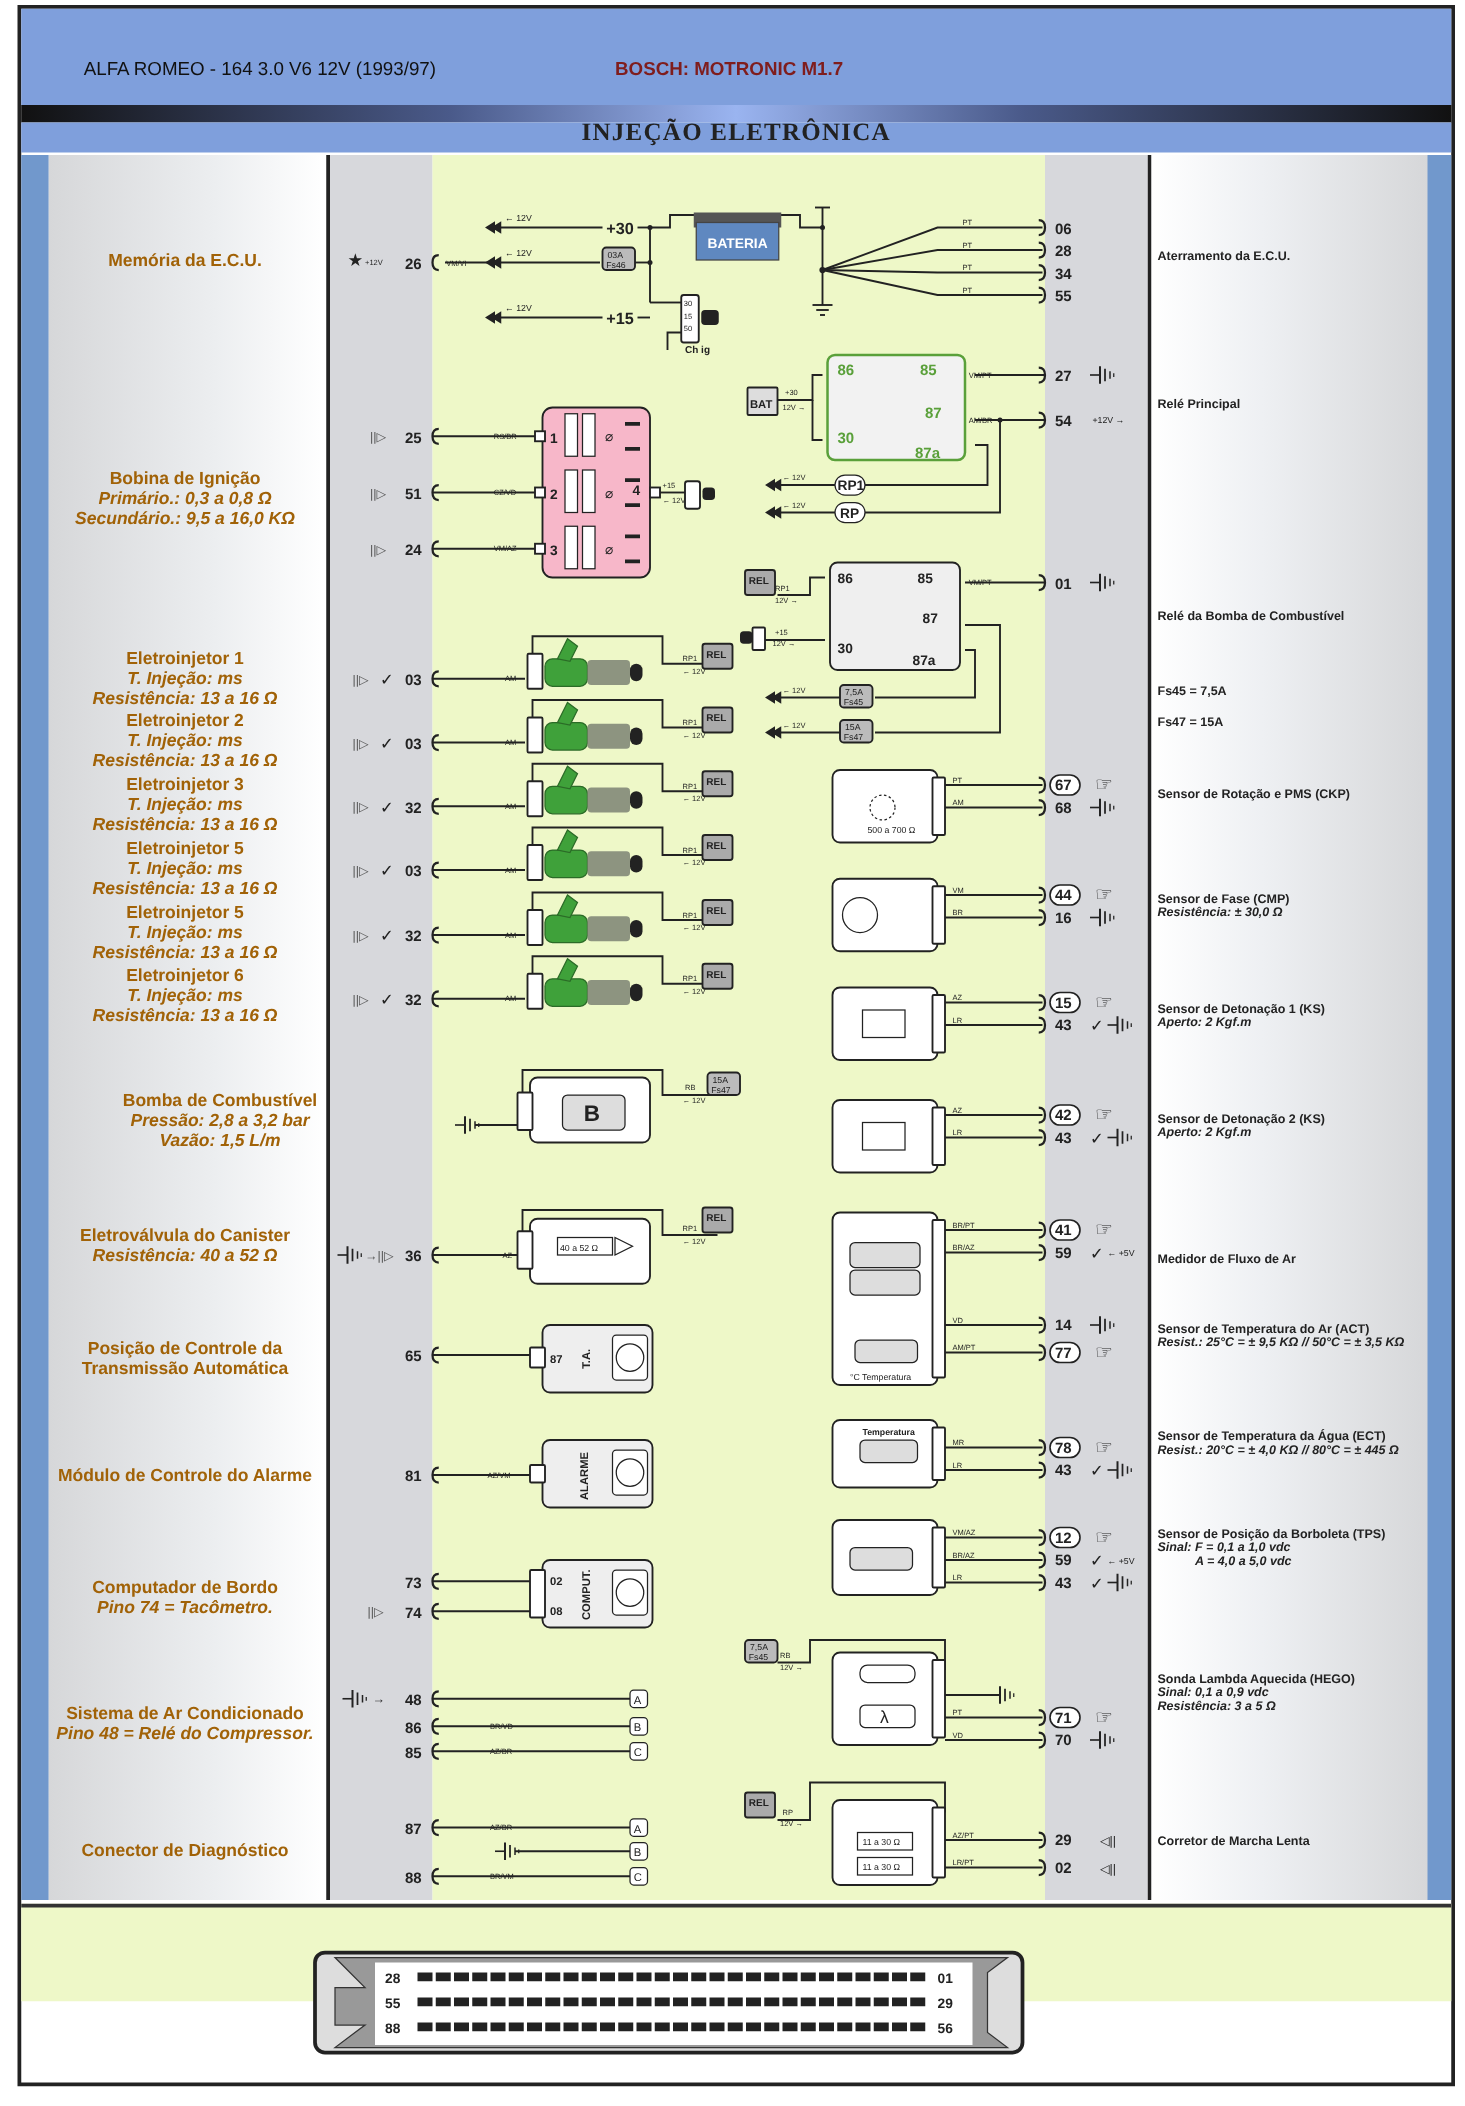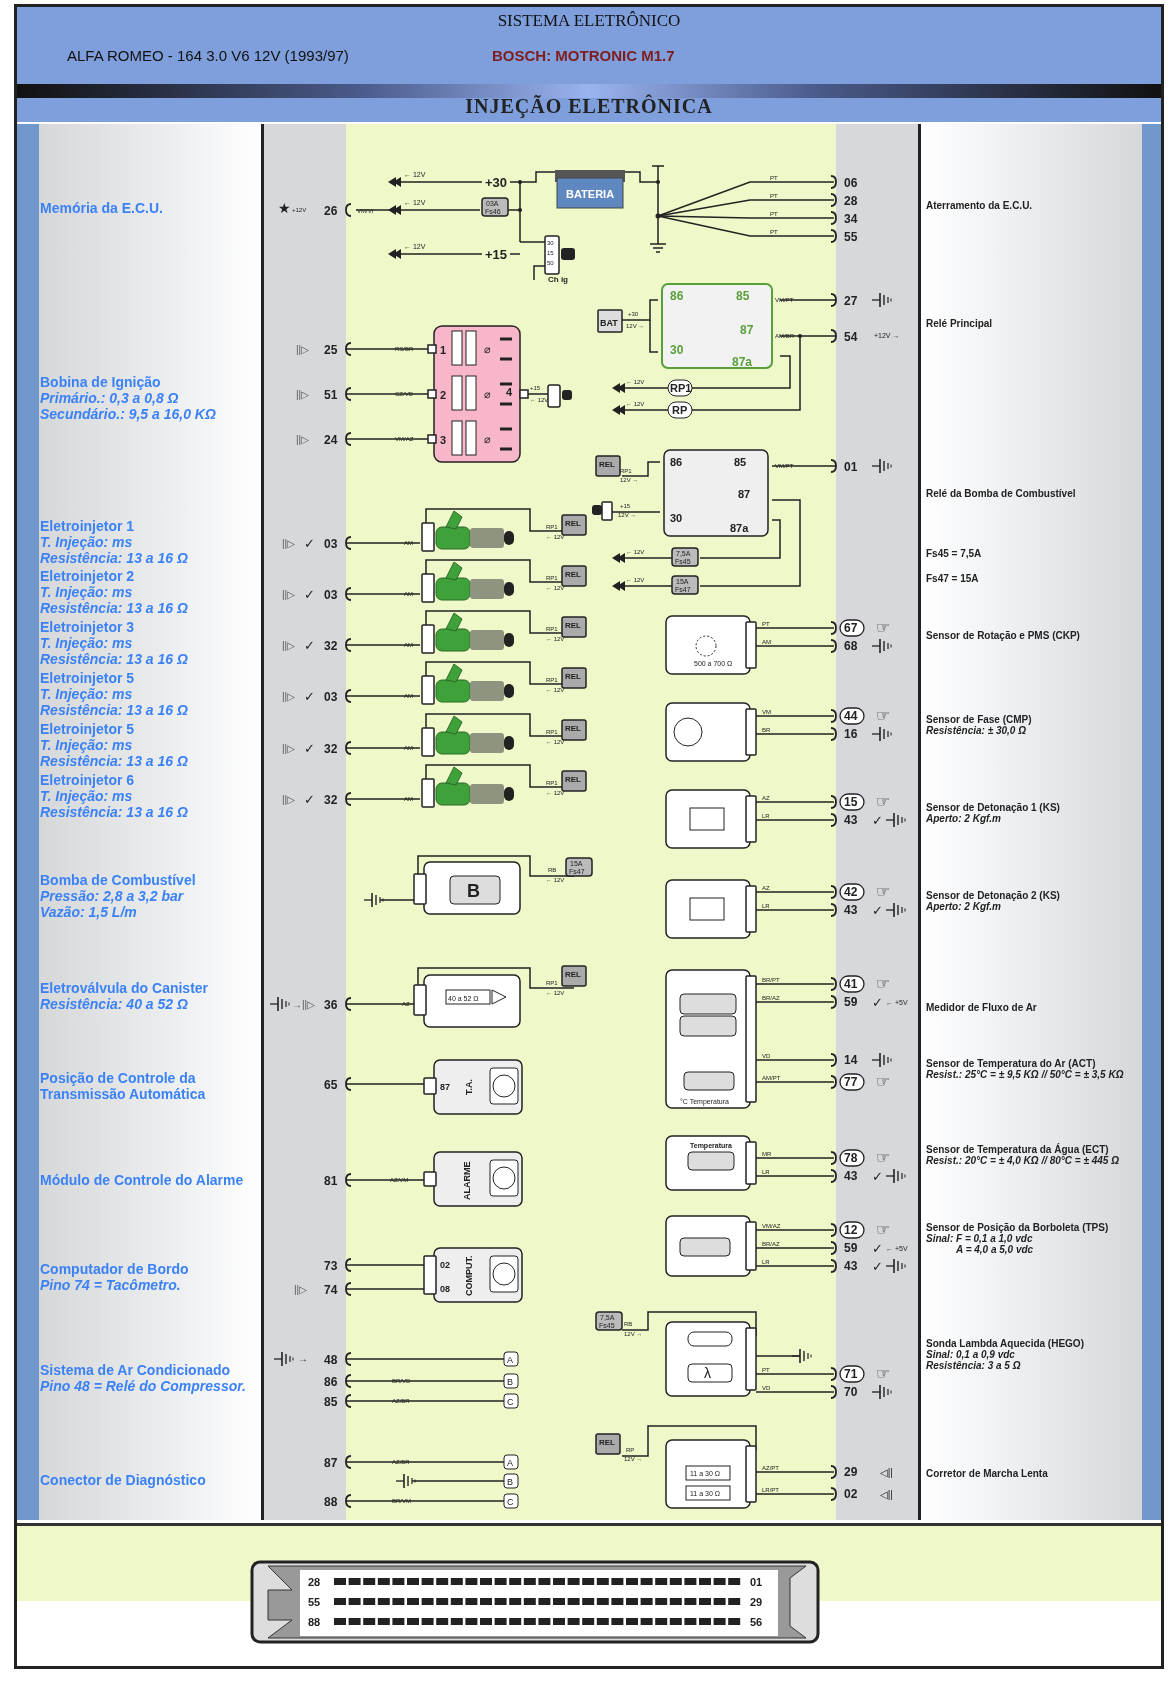--- a/index.html
+++ b/index.html
@@ -13,35 +13,34 @@
   .title-band{position:absolute;left:17px;top:98px;width:1144px;height:24px;background:#7f9fdc;}
   .title-band .t{position:absolute;left:0;top:-3px;width:100%;text-align:center;font-family:"Liberation Serif",serif;font-weight:bold;font-size:20px;color:#222;letter-spacing:1px;}
   .lstrip{position:absolute;left:17px;top:124px;width:22px;height:1396px;background:#7198cc;}
   .rstrip{position:absolute;left:1139px;top:124px;width:22px;height:1396px;background:#7198cc;}
   .lpanel{position:absolute;left:39px;top:124px;width:222px;height:1396px;background:linear-gradient(90deg,#d6d7d9 0%,#eceef0 60%,#fff 100%);border-right:3px solid #222;}
   .rpanel{position:absolute;left:918px;top:124px;width:221px;height:1396px;background:linear-gradient(90deg,#fff 0%,#eef0f3 40%,#d6d7d9 100%);border-left:3px solid #222;}
   .lpin{position:absolute;left:264px;top:124px;width:82px;height:1396px;background:#d7d8dc;}
   .rpin{position:absolute;left:836px;top:124px;width:82px;height:1396px;background:#d7d8dc;}
   .center{position:absolute;left:346px;top:124px;width:490px;height:1396px;background:#eef8c8;}
   .bottom-band{position:absolute;left:17px;top:1523px;width:1144px;height:75px;background:#eef8c8;border-top:3px solid #333;}
-  .lbl{position:absolute;text-align:left;color:#3b82f6;}
+  .lbl{position:absolute;text-align:center;color:#a16207;}
   .lbl .n{font-weight:bold;font-size:14px;}
   .lbl .s{font-weight:bold;font-style:italic;font-size:14px;}
   .rlbl{position:absolute;left:926px;color:#222;}
   .rlbl .n{font-weight:bold;font-size:10px;}
   .rlbl .s{font-weight:bold;font-style:italic;font-size:10px;}
   svg text{font-family:"Liberation Sans",sans-serif;}
 </style>
 </head>
 <body>
 
 <div class="frame"></div>
 
 <div class="hdr">
-  <div class="sys">SISTEMA ELETRÔNICO</div>
   <div class="car">ALFA ROMEO - 164 3.0 V6 12V (1993/97)</div>
   <div class="ecu">BOSCH: MOTRONIC M1.7</div>
 </div>
 <div class="bar"></div>
 <div class="title-band">
   <div class="t">INJEÇÃO ELETRÔNICA</div>
 </div>
 
 <div class="lstrip"></div>
 <div class="rstrip"></div>
@@ -83,21 +82,21 @@
 <div class="lbl" style="left:40px;top:721px;width:216px;">
   <div class="n">Eletroinjetor 5</div>
   <div class="s">T. Injeção: ms</div>
   <div class="s">Resistência: 13 a 16 Ω</div>
 </div>
 <div class="lbl" style="left:40px;top:772px;width:216px;">
   <div class="n">Eletroinjetor 6</div>
   <div class="s">T. Injeção: ms</div>
   <div class="s">Resistência: 13 a 16 Ω</div>
 </div>
-<div class="lbl" style="left:40px;top:872px;width:216px;">
+<div class="lbl" style="left:40px;top:872px;width:216px;padding-left:28px;">
   <div class="n">Bomba de Combustível</div>
   <div class="s">Pressão: 2,8 a 3,2 bar</div>
   <div class="s">Vazão: 1,5 L/m</div>
 </div>
 <div class="lbl" style="left:40px;top:980px;width:216px;">
   <div class="n">Eletroválvula do Canister</div>
   <div class="s">Resistência: 40 a 52 Ω</div>
 </div>
 <div class="lbl" style="left:40px;top:1070px;width:216px;">
   <div class="n">Posição de Controle da Transmissão Automática</div>

